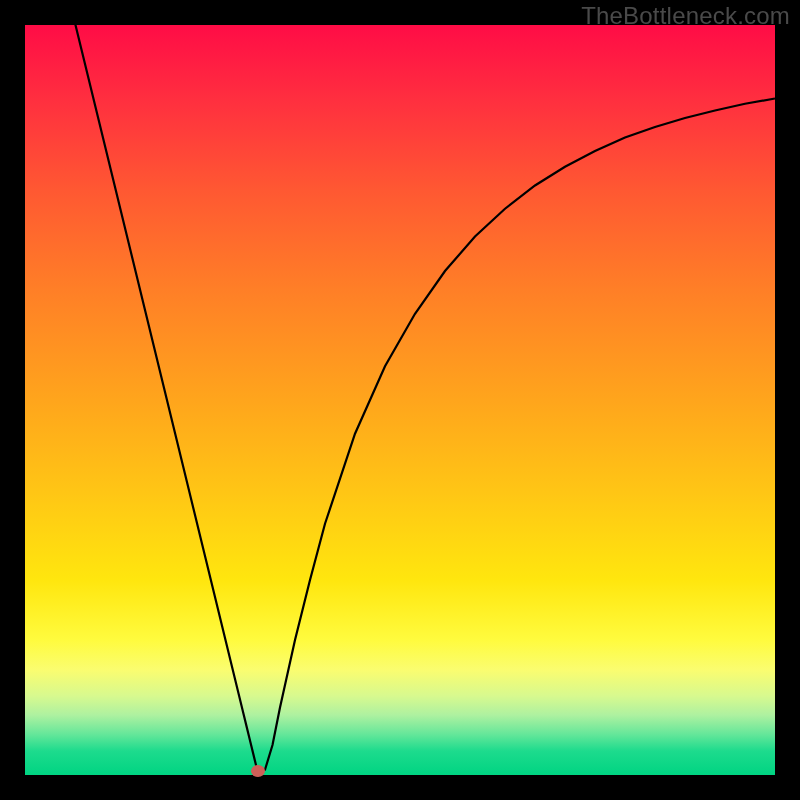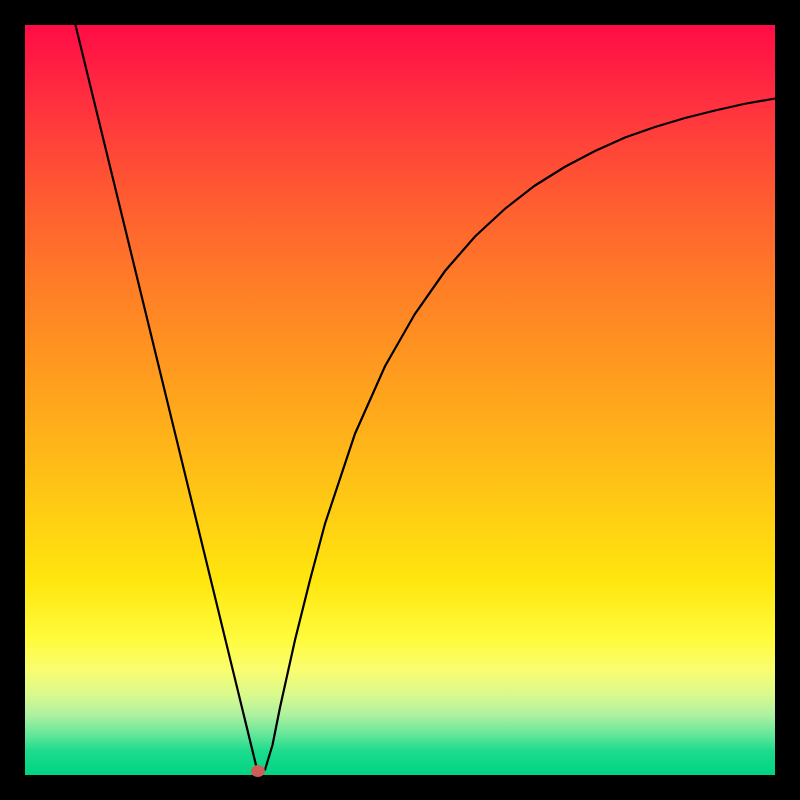--- a/index.html
+++ b/index.html
@@ -70,13 +70,14 @@
 </head>
 <body>
 
 <div class="frame">
   <div class="plot-area">
     <svg class="curve" viewBox="0 0 750 750" preserveAspectRatio="none">
       <path id="curve-path" d="M45.00 -22.50 L60.00 39.00 L75.00 100.50 L90.00 162.00 L105.00 223.50 L120.00 285.00 L135.00 346.50 L150.00 408.00 L165.00 469.50 L180.00 531.00 L195.00 592.50 L210.00 654.00 L217.50 684.75 L221.25 700.13 L225.00 715.50 L228.75 730.88 L232.50 746.25 L236.25 746.25 L240.00 744.75 L247.50 720.00 L255.00 682.50 L270.00 615.00 L285.00 555.00 L300.00 498.75 L330.00 408.75 L360.00 341.25 L390.00 288.75 L420.00 246.00 L450.00 211.50 L480.00 183.75 L510.00 160.50 L540.00 141.75 L570.00 126.00 L600.00 112.50 L630.00 102.00 L660.00 93.00 L690.00 85.50 L720.00 78.75 L750.00 73.50" fill="none" stroke="#000000" stroke-width="2.2"></path>
     </svg>
     <div id="marker" class="marker" style="left: 232.5px; top: 746.25px; background: rgb(205, 95, 88);"></div>
   </div>
+  <div class="watermark">TheBottleneck.com</div>
 </div>
 
 </body></html>

